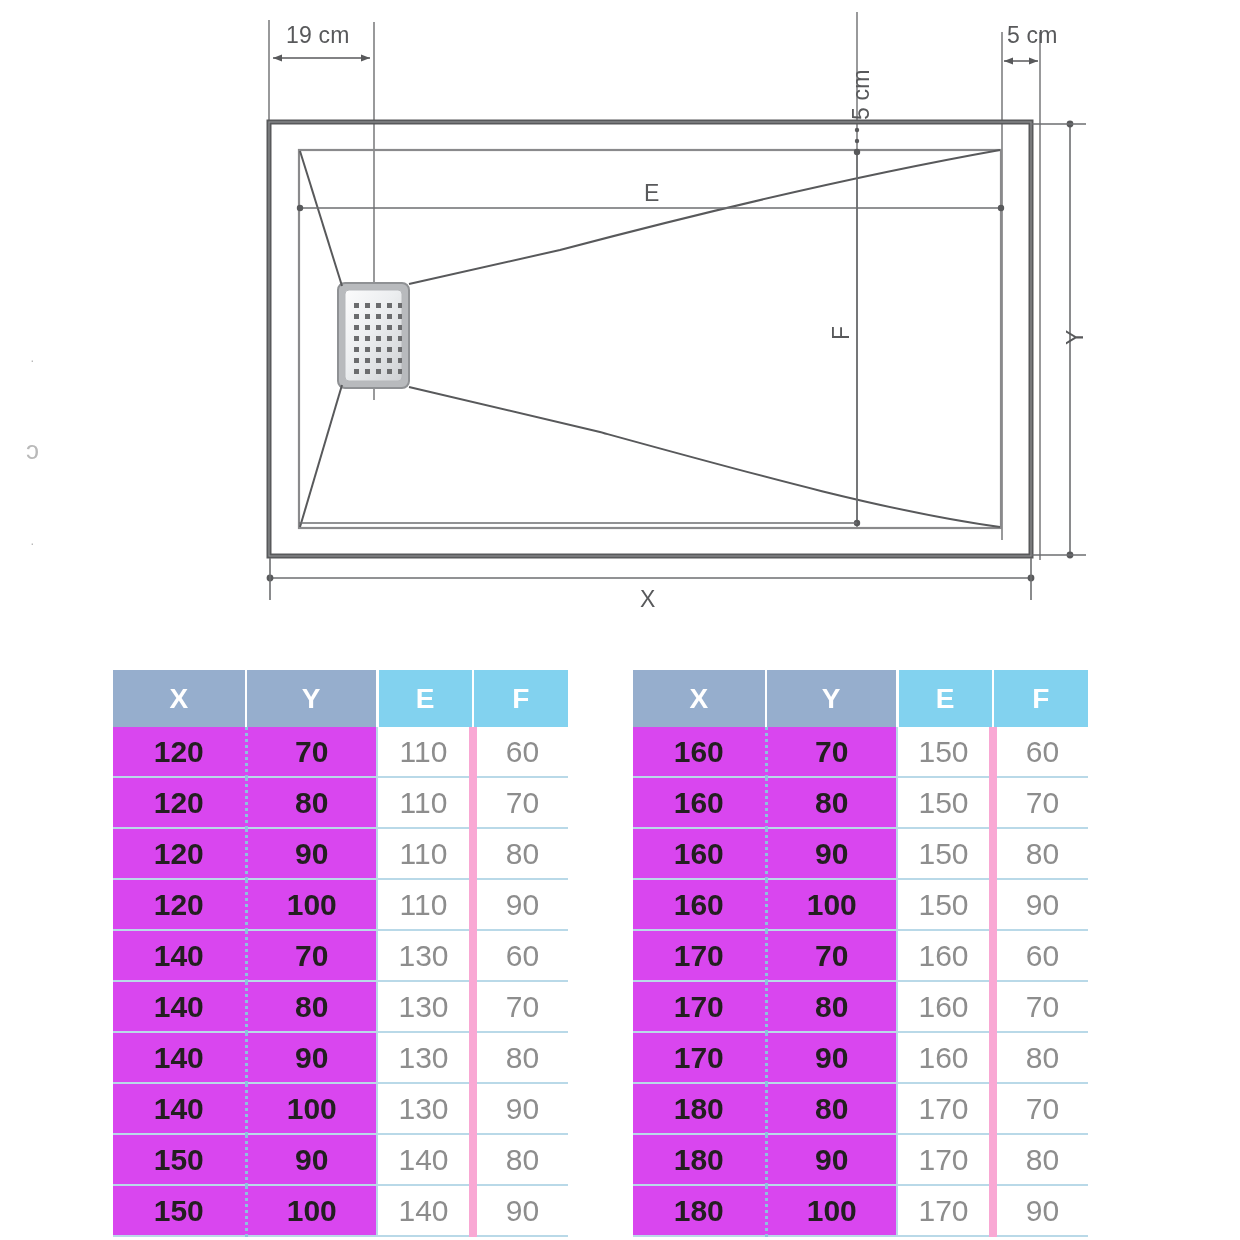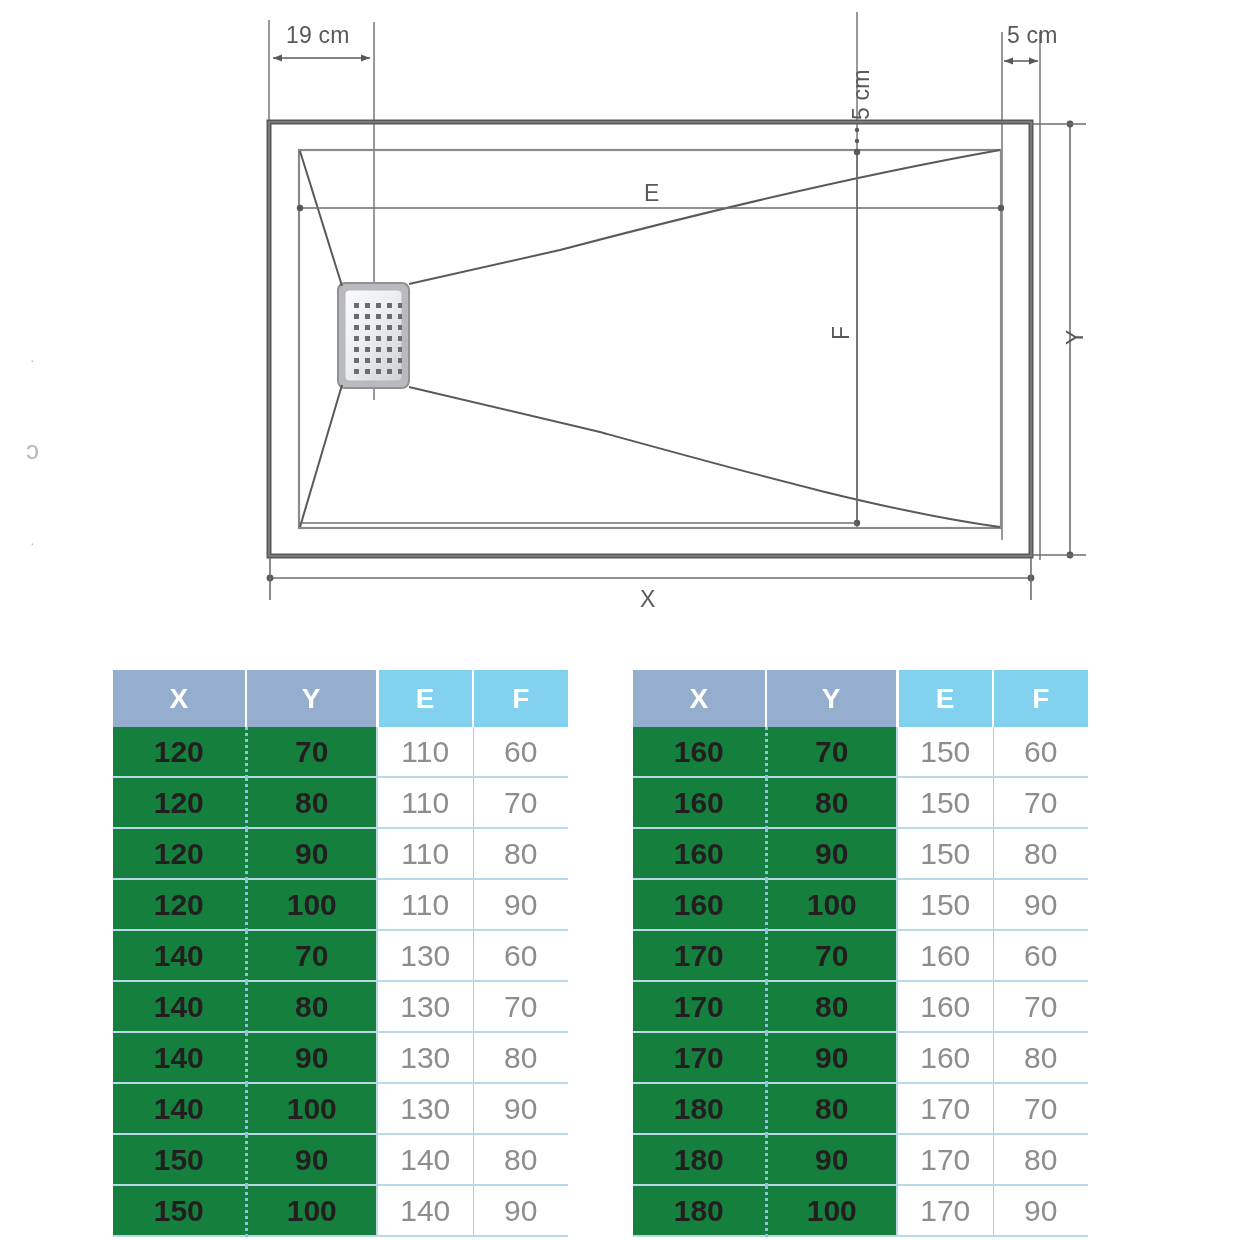--- a/index.html
+++ b/index.html
@@ -97,37 +97,37 @@
     height: 49px;
     padding: 0;
     text-align: center;
     vertical-align: middle;
     font-size: 30px;
     border-bottom: 2px solid #b9d9e8;
   }
   .dim-table tbody tr:last-child td { border-bottom: 2px solid #b9d9e8; }
 
   td.v-x, td.v-y {
-    background: #15803d;
+    background: #d946ef;
     color: #231f20;
     font-weight: bold;
   }
   td.v-x {
     border-right: 3px dotted #8cc3dd;
   }
   td.v-y {
     border-right: 2px solid #b9d9e8;
   }
   td.v-e, td.v-f {
     background: #ffffff;
     color: #8d8d8d;
     font-weight: normal;
   }
   td.v-e {
-    border-right: 1px solid #f9a8d4;
+    border-right: 8px solid #f9a8d4;
   }
 </style>
 </head>
 <body>
 
 <div id="drawing-area">
 
   <span class="ghost" style="left:30px; top:352px; font-size:14px;">·</span>
   <span class="ghost" style="left:26px; top:435px; font-size:26px;">ɔ</span>
   <span class="ghost" style="left:30px; top:535px; font-size:14px;">·</span>

